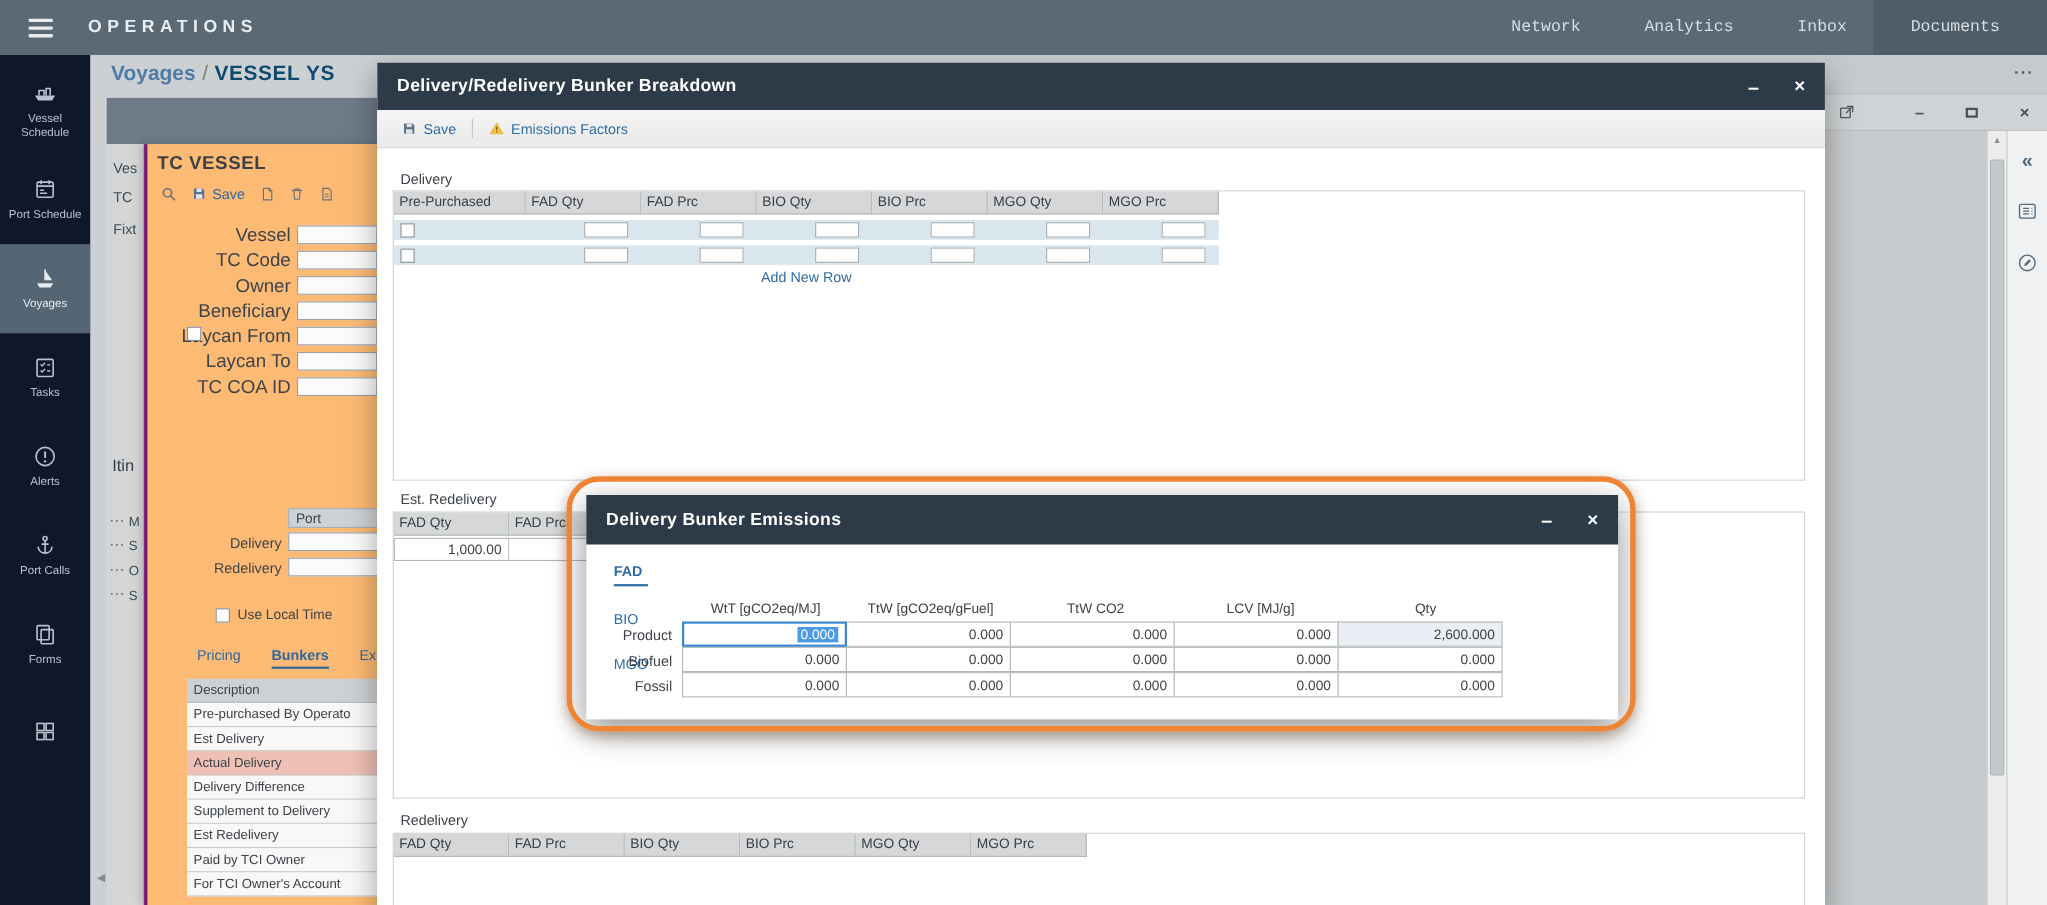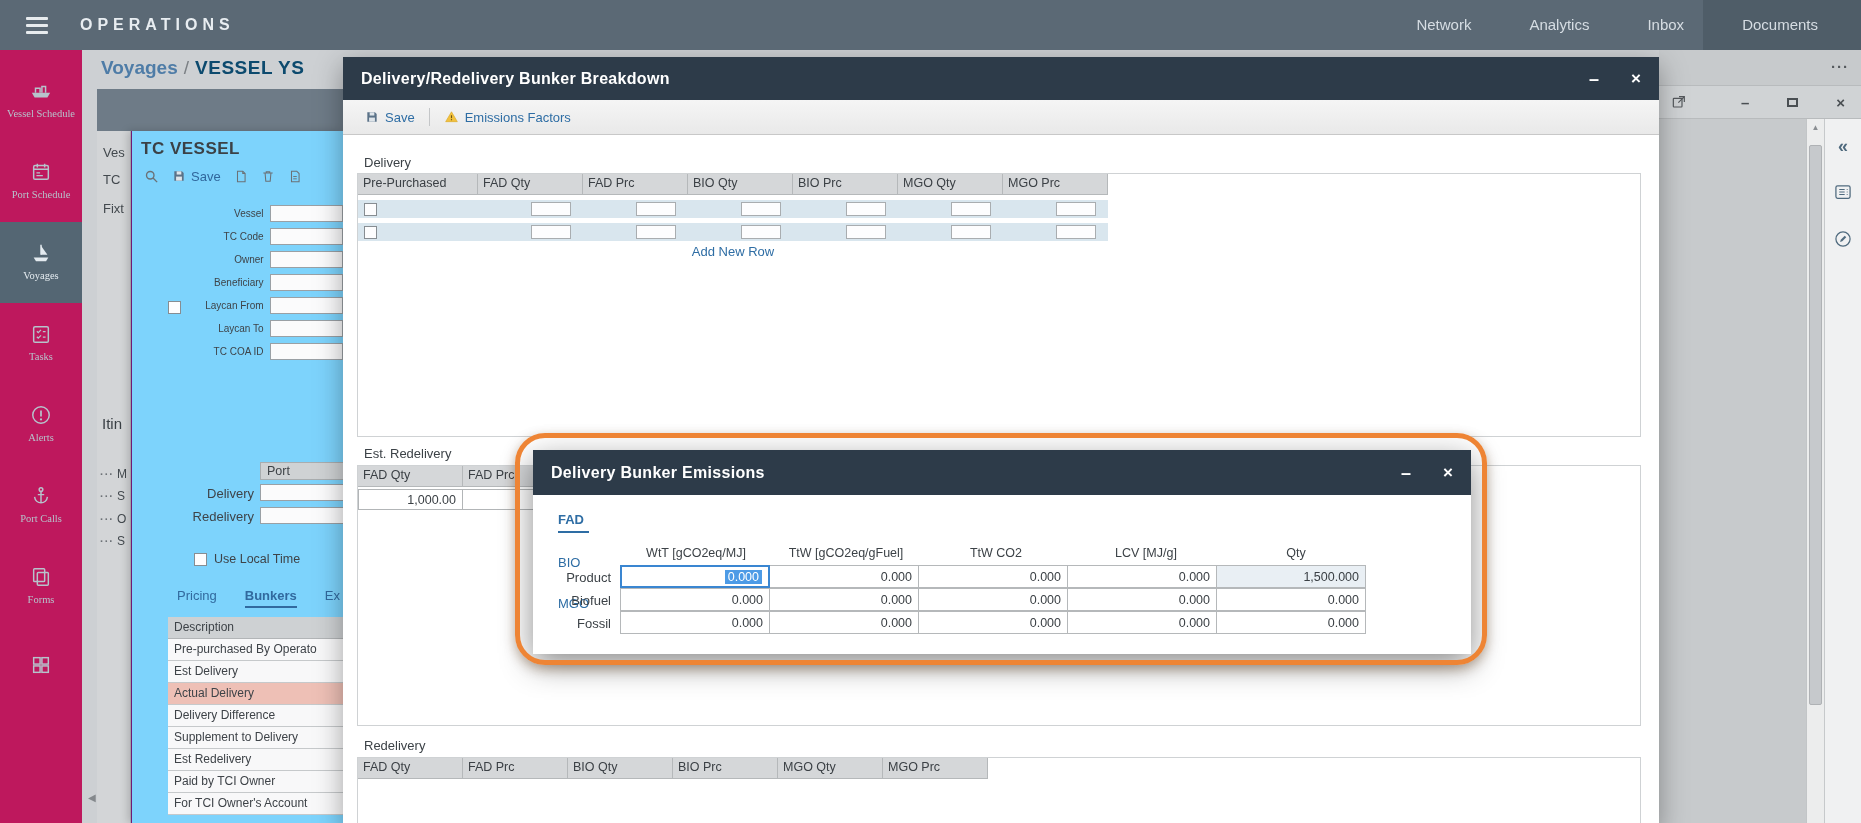--- a/index.html
+++ b/index.html
@@ -7,24 +7,24 @@
   #app { position:relative; width:1861px; height:823px; overflow:hidden; background:#cdd0d3; color:#3c4247; }
   svg { display:block; }
 
   
   .topbar { position:absolute; top:0; left:0; right:0; height:50px; background:#5b6975; display:flex; align-items:center; z-index:90; }
   .topbar-shade { position:absolute; right:0; top:0; width:158px; height:50px; background:rgba(30,40,48,.18); z-index:1; }
   .hamburger { margin-left:26px; display:flex; flex-direction:column; gap:4px; cursor:pointer; z-index:2; }
   .hamburger span { display:block; width:22px; height:3px; background:#e7ebee; border-radius:1px; }
   .topbar-title { margin-left:32px; color:#e8edf1; font-size:16px; font-weight:bold; letter-spacing:5px; z-index:2; }
   .topbar-nav { margin-left:auto; display:flex; align-items:center; height:50px; padding-right:14px; z-index:2; }
-  .nav-item { padding:0 29px; color:#d6dde3; font-size:15px; cursor:pointer; line-height:50px; }
-
-  
-  .sidebar { position:absolute; top:50px; left:0; width:82px; bottom:0; background:#be185d; z-index:85; display:flex; flex-direction:column; padding-top:10px; overflow:hidden;font-family:Liberation Serif, serif; }
+  .nav-item { padding:0 29px; color:#d6dde3; font-size:15px; cursor:pointer; line-height:50px;font-family:Liberation Mono, monospace; }
+
+  
+  .sidebar { position:absolute; top:50px; left:0; width:82px; bottom:0; background:#0f172a; z-index:85; display:flex; flex-direction:column; padding-top:10px; overflow:hidden; }
   .side-item { height:81px; flex:0 0 81px; display:flex; flex-direction:column; align-items:center; justify-content:center; gap:6px; color:#b7c3cc; cursor:pointer; }
   .side-item .lbl { font-size:10.5px; line-height:1.2; text-align:center; padding:0 3px; }
   .side-item.active { background:#546673; color:#e4ebf0; }
 
   
   .page { position:absolute; left:82px; top:50px; right:0; bottom:0; background:#cdd0d3; z-index:10; }
   .breadcrumb { position:absolute; left:19px; top:7px; font-size:19px; font-weight:bold; white-space:nowrap; }
   .bc-parent { color:#4e7ca7; cursor:pointer; }
   .bc-sep { color:#7a7f84; padding:0 6px; font-weight:normal; }
   .bc-current { color:#0c4a6e; letter-spacing:.5px; }
@@ -34,28 +34,28 @@
 
   
   .under-strip { position:absolute; left:15px; top:81px; width:34px; bottom:0; background:#d3d5d7; border-right:1px solid #b8bbbd; overflow:hidden; }
   .strip-label { position:absolute; left:6px; font-size:13px; color:#43494e; white-space:nowrap; }
   .strip-section { position:absolute; left:5px; top:284px; font-size:15px; font-weight:normal; color:#3a4045; white-space:nowrap; }
   .strip-row { position:absolute; left:3px; display:flex; gap:3px; align-items:center; white-space:nowrap; cursor:pointer; }
   .strip-row .dots { font-size:11px; font-weight:bold; color:#6d7277; letter-spacing:1px; }
   .strip-row .ltr { font-size:12px; color:#43494e; }
 
   
-  .tc-window { position:absolute; left:49px; top:81px; width:212px; bottom:0; background:#7dd3fc; border-left:1px solid #701a75; box-shadow:-3px 0 8px rgba(0,0,0,.18); overflow:hidden; }
+  .tc-window { position:absolute; left:49px; top:81px; width:212px; bottom:0; background:#fdba74; border-left:3px solid #701a75; box-shadow:-3px 0 8px rgba(0,0,0,.18); overflow:hidden; }
   .tc-title { position:absolute; left:9px; top:8px; font-size:17px; font-weight:bold; color:#3b4146; letter-spacing:.5px; white-space:nowrap; }
   .tc-toolbar { position:absolute; left:12px; top:34px; height:22px; display:flex; align-items:center; gap:13px; color:#6b7176; }
   .tc-save { display:flex; align-items:center; gap:5px; cursor:pointer; }
   .tc-save .txt { color:#30679c; font-size:13px; }
   .tc-form { position:absolute; left:0; top:74px; right:0; display:flex; flex-direction:column; gap:6px; }
   .f-row { height:17px; display:flex; align-items:center; }
-  .f-label { width:146px; text-align:right; padding-right:6px; font-size:10px; color:#3e4348; position:relative; white-space:nowrap; }
+  .f-label { width:146px; text-align:right; padding-right:6px; font-size:17px; color:#3e4348; position:relative; white-space:nowrap; }
   .f-input { width:78px; height:17px; background:#fbfbfc; border:1px solid #9aa0a5; }
   .cb { width:13px; height:13px; background:#fdfdfe; border:1px solid #878d92; display:inline-block; cursor:pointer; }
   .f-label .cb { position:absolute; left:36px; top:1px; }
   .tc-port-header { position:absolute; left:128px; top:331px; width:90px; height:18px; background:#cfd2d4; border:1px solid #a9adaf; font-size:12.5px; color:#3e4348; padding:1px 0 0 6px; }
   .tc-sub-label { position:absolute; width:122px; text-align:right; font-size:13px; color:#3e4348; }
   .tc-sub-input { position:absolute; left:128px; width:95px; height:17px; background:#fbfbfc; border:1px solid #9aa0a5; }
   .use-local { position:absolute; left:62px; top:421px; display:flex; align-items:center; gap:7px; }
   .use-local .txt { font-size:12.5px; color:#3e4348; }
   .tc-tabs { position:absolute; left:45px; top:457px; display:flex; gap:28px; }
   .tc-tab { font-size:13px; color:#31699e; padding-bottom:3px; cursor:pointer; white-space:nowrap; }
@@ -532,21 +532,21 @@
     </div>
     <div class="m2-grid">
       <div class="g-row">
         <span class="g-label">Product</span>
         <span class="g-cell focused">
             <span class="sel">0.000</span>
           </span>
         <span class="g-cell">0.000</span>
         <span class="g-cell">0.000</span>
         <span class="g-cell">0.000</span>
-        <span class="g-cell ro">1,500.000</span>
+        <span class="g-cell ro">2,600.000</span>
       </div>
       <div class="g-row">
         <span class="g-label">Biofuel</span>
         <span class="g-cell">0.000</span>
         <span class="g-cell">0.000</span>
         <span class="g-cell">0.000</span>
         <span class="g-cell">0.000</span>
         <span class="g-cell">0.000</span>
       </div>
       <div class="g-row">

